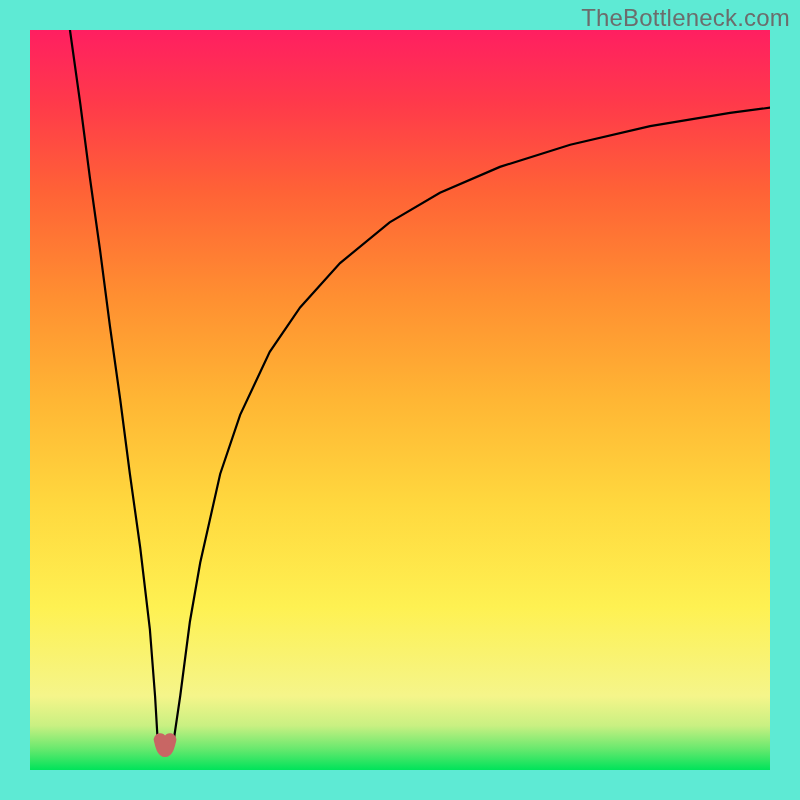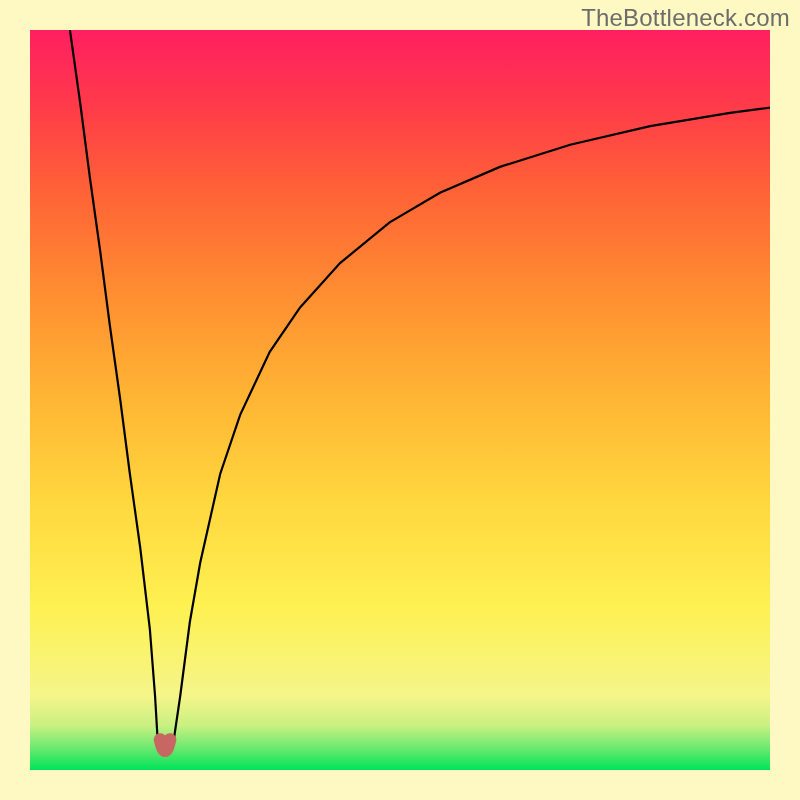--- a/index.html
+++ b/index.html
@@ -7,21 +7,21 @@
     padding: 0;
     width: 800px;
     height: 800px;
     background: #000;
     overflow: hidden;
     font-family: Arial, Helvetica, sans-serif;
   }
   .frame {
     position: absolute;
     inset: 0;
-    background: #fef9c3;
+    background: #5eead4;
   }
   .plot {
     position: absolute;
     left: 30px;
     top: 30px;
     width: 740px;
     height: 740px;
     overflow: hidden;
   }
   .gradient {

